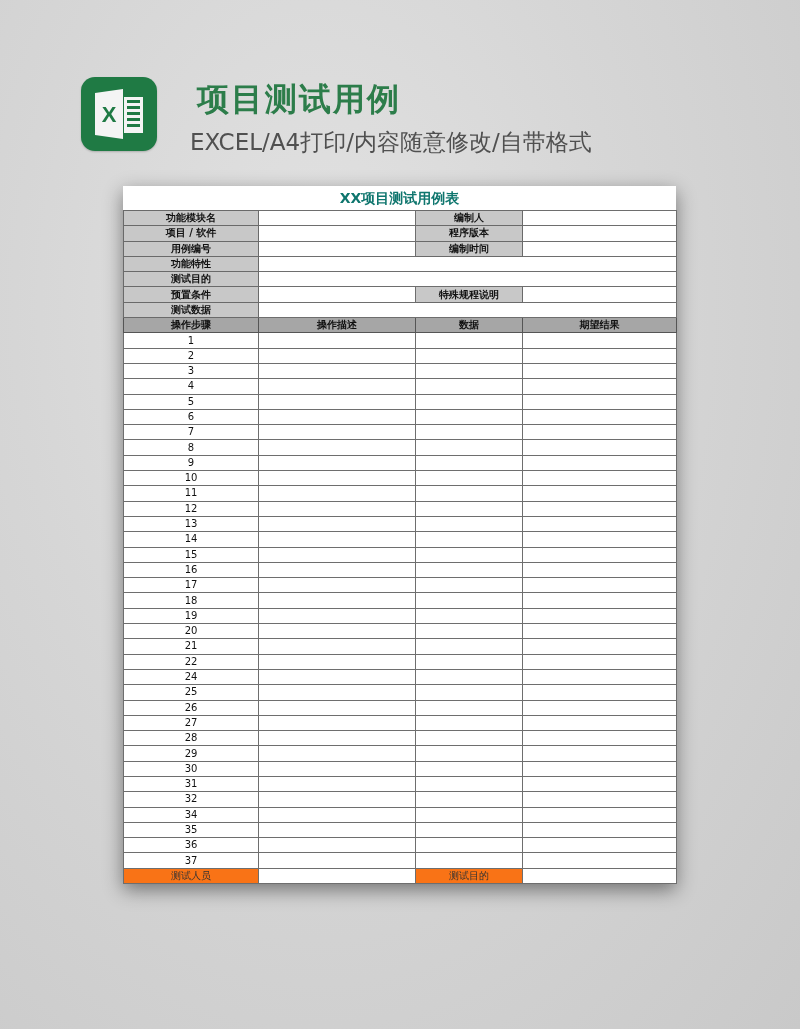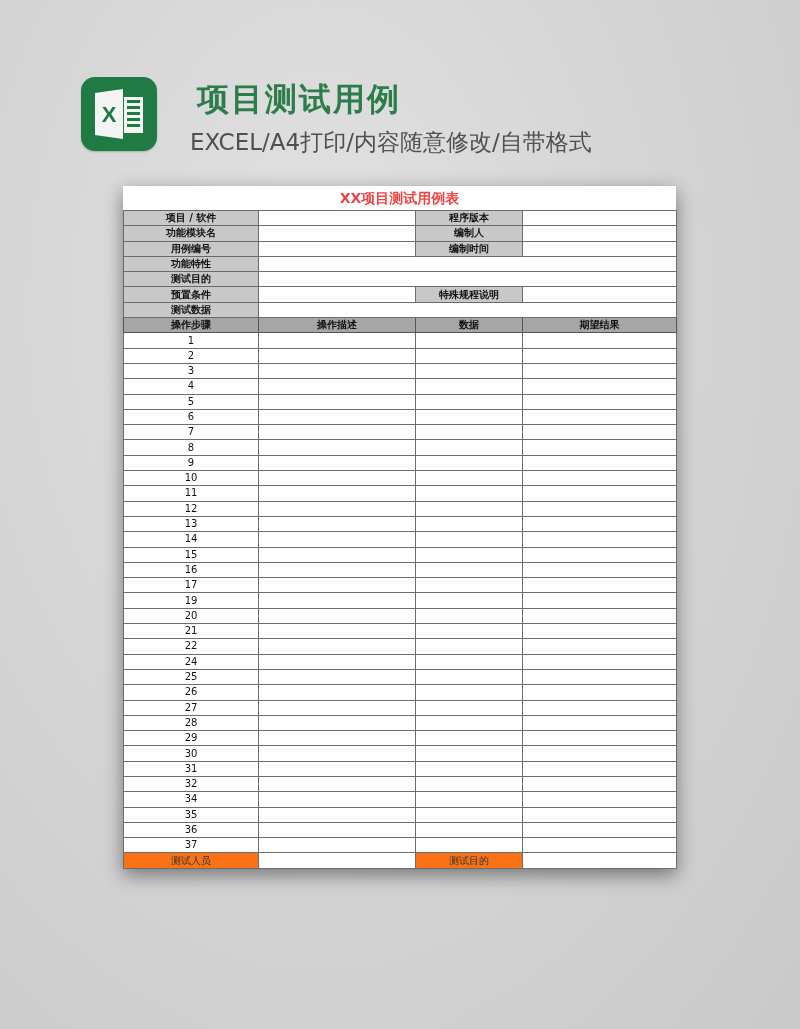--- a/index.html
+++ b/index.html
@@ -34,21 +34,21 @@
   }
   .subtitle {
     position:absolute; left:190px; top:127px; font-size:23px; color:#505050;
   }
   .sheet {
     position:absolute; left:123px; top:186px; width:553px;
     background:#fff; box-shadow: 0 6px 18px rgba(0,0,0,0.45);
   }
   .sheet-title {
     height:24px; line-height:24px; text-align:center;
-    font-weight:bold; font-size:14px; color:#ef4444;
+    font-weight:bold; font-size:14px; color:#0f766e;
   }
   table { border-collapse:collapse; width:553px; table-layout:fixed; }
   td {
     height:14.3px; padding:0; border:1px solid #6e6e6e;
     font-size:10px; text-align:center; color:#111; line-height:14px;
     white-space:nowrap; overflow:hidden;
   }
   td.lbl { background:#c8c8c8; font-weight:bold; border:1.5px solid #6a6a6a; }
   td.hdr { background:#a6a6a6; font-weight:bold; border:1.5px solid #555; }
   td.foot { background:#f97316; color:#333; }
@@ -76,29 +76,29 @@
   <div class="sheet-title">XX项目测试用例表</div>
   <table>
     <colgroup>
         <col style="width:135px">
         <col style="width:157px">
         <col style="width:107px">
         <col style="width:154px">
       </colgroup>
     <tbody id="tbody">
         <tr>
+          <td class="lbl">功能模块名</td>
+          <td class="blank"></td>
+          <td class="lbl">编制人</td>
+          <td class="blank"></td>
+        </tr>
+        <tr>
           <td class="lbl">项目 / 软件</td>
           <td class="blank"></td>
           <td class="lbl">程序版本</td>
-          <td class="blank"></td>
-        </tr>
-        <tr>
-          <td class="lbl">功能模块名</td>
-          <td class="blank"></td>
-          <td class="lbl">编制人</td>
           <td class="blank"></td>
         </tr>
         <tr>
           <td class="lbl">用例编号</td>
           <td class="blank"></td>
           <td class="lbl">编制时间</td>
           <td class="blank"></td>
         </tr>
         <tr>
           <td class="lbl">功能特性</td>
@@ -215,20 +215,26 @@
           <td class="blank"></td>
         </tr>
         <tr>
           <td class="num">16</td>
           <td class="blank"></td>
           <td class="blank"></td>
           <td class="blank"></td>
         </tr>
         <tr>
           <td class="num">17</td>
+          <td class="blank"></td>
+          <td class="blank"></td>
+          <td class="blank"></td>
+        </tr>
+        <tr>
+          <td class="num">18</td>
           <td class="blank"></td>
           <td class="blank"></td>
           <td class="blank"></td>
         </tr>
         <tr>
           <td class="num">19</td>
           <td class="blank"></td>
           <td class="blank"></td>
           <td class="blank"></td>
         </tr>

